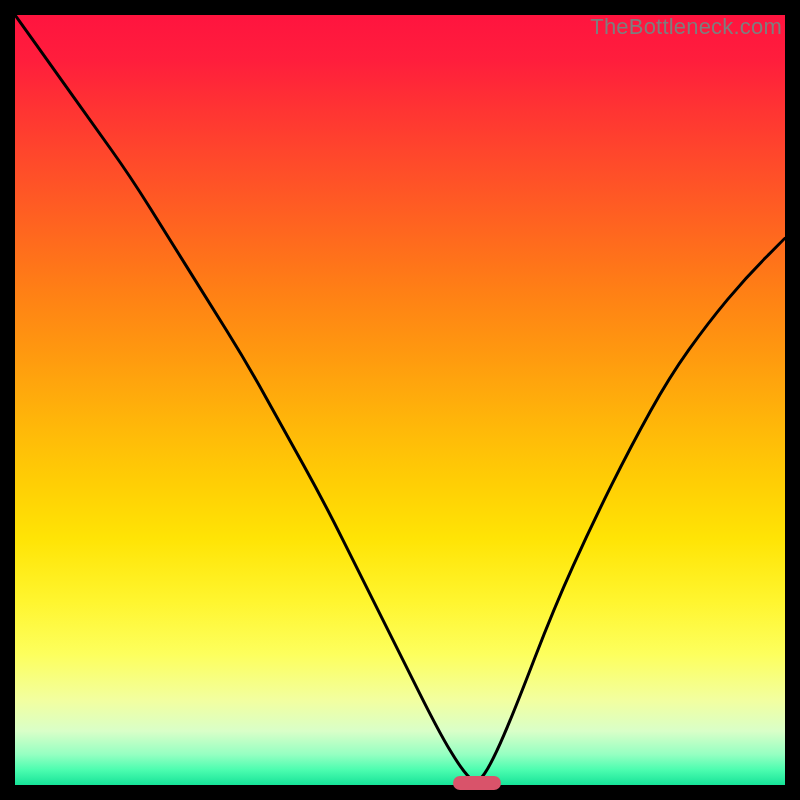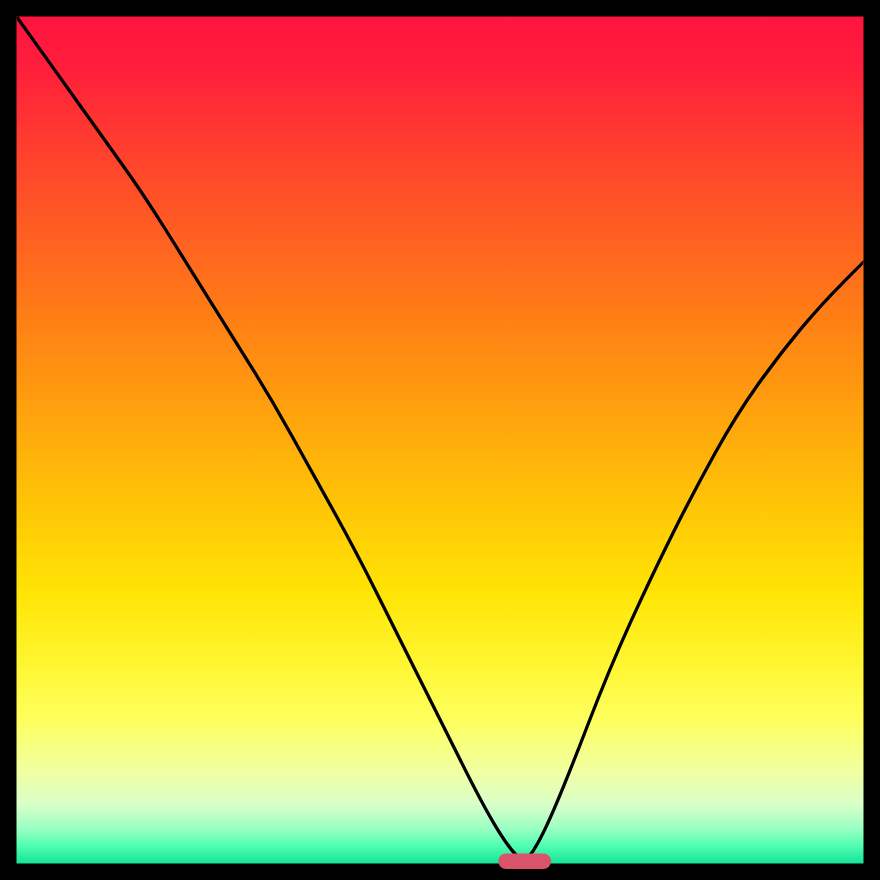--- a/index.html
+++ b/index.html
@@ -76,14 +76,15 @@
   <div class="plot-area">
 
     <svg class="curve" viewBox="0 0 770 770" preserveAspectRatio="none">
       <path d="M 0 0 Q 0 0 19.25 26.94999999999999 Q 38.5 53.89999999999998 57.75 80.84999999999997 Q 77 107.79999999999995 96.25 134.74999999999994 Q 115.5 161.69999999999993 134.75 192.5 Q 154 223.30000000000007 173.25 254.10000000000002 Q 192.5 284.9 211.75 315.69999999999993 Q 231 346.49999999999994 250.25 381.15 Q 269.5 415.8 288.75 450.45000000000005 Q 308 485.1 327.25 523.6 Q 346.5 562.1 365.75 600.6 Q 385 639.1 404.25 677.6 Q 423.50000000000006 716.1 435.05 735.35 Q 446.59999999999997 754.6 454.29999999999995 762.3 Q 462 770 469.7 758.45 Q 477.4 746.9 488.95 719.95 Q 500.5 693 519.75 642.95 Q 539 592.9 558.25 550.55 Q 577.5 508.2 596.75 469.7 Q 616 431.2 635.25 396.54999999999995 Q 654.5 361.9 673.75 334.95 Q 693 308 712.25 284.9 Q 731.5 261.79999999999995 750.75 242.55 T 770 223.30000000000007" fill="none" stroke="#000000" stroke-width="3" stroke-linecap="round"></path>
     </svg>
 
     <div class="marker" style="left: 438px; top: 761px;"></div>
 
   </div>
 
+  <div class="watermark">TheBottleneck.com</div>
 
 </div>
 
 </body></html>

